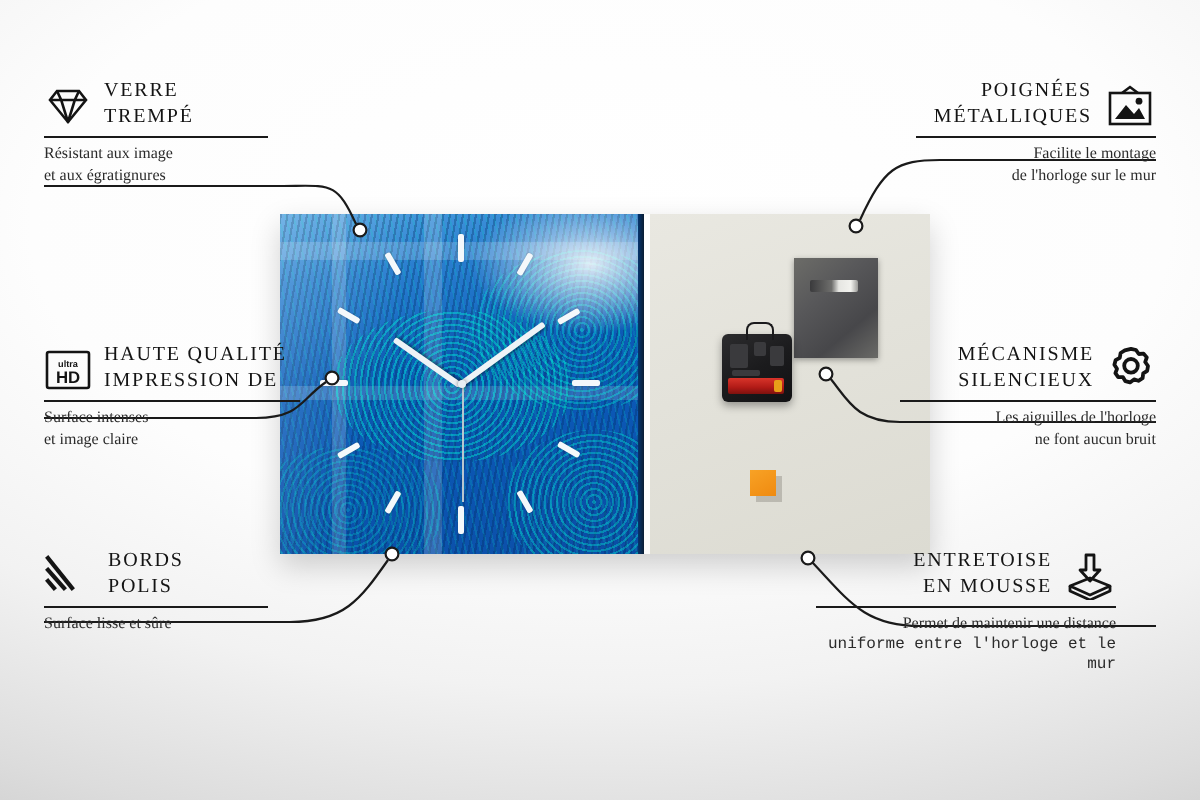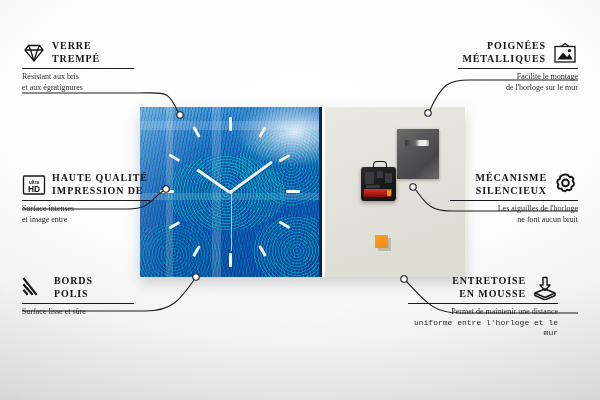--- a/index.html
+++ b/index.html
@@ -73,21 +73,21 @@
   .mech-detail{position:absolute;background:#3a3a3d;border-radius:1px;}
   #foam{
     position:absolute;left:50px;top:128px;width:13px;height:13px;
     background:linear-gradient(150deg,#f8a225,#ef8a10);
     box-shadow:3px 3px 0 rgba(120,118,108,.35);
   }
   
   .callout{position:absolute;}
   .co-head{display:flex;align-items:center;gap:6px;}
   .co-title{
-    font-family:"Liberation Serif",serif;font-weight:bold;font-size:10px;
+    font-family:"Liberation Serif",serif;font-weight:normal;font-size:10px;
     letter-spacing:.9px;color:#141414;line-height:12.5px;text-transform:uppercase;
   }
   .co-rule{height:1px;background:#1a1a1a;margin-top:3px;}
   .co-desc{
     font-family:"Liberation Serif",serif;font-size:8px;line-height:10.5px;
     color:#2b2b2b;margin-top:3px;
   }
   .left .co-head{justify-content:flex-start;}
   .left .co-title{text-align:left;}
   .left .co-desc{text-align:left;}
@@ -183,39 +183,39 @@
           <path d="M3,7 L12,18 L21,7 L17.5,2.5 L6.5,2.5 Z"></path>
           <path d="M3,7 L21,7 M6.5,2.5 L8.6,7 L12,18 M17.5,2.5 L15.4,7 L12,18"></path>
         </g>
       </svg>
       <div>
         <div class="co-title">VERRE</div>
         <div class="co-title">TREMPÉ</div>
       </div>
     </div>
     <div class="co-rule"></div>
-    <div class="co-desc">Résistant aux bris</div>
+    <div class="co-desc">Résistant aux image</div>
     <div class="co-desc" style="margin-top:0;">et aux égratignures</div>
   </div>
 
   <div class="callout left" style="left:22px;top:172px;width:128px;">
     <div class="co-head">
       <svg class="ico" width="24" height="22" viewBox="0 0 24 22">
         <rect x="1.5" y="2" width="21" height="18" fill="none" stroke="#141414" stroke-width="1.3" rx="1"></rect>
         <text x="12" y="9.5" font-family="Liberation Sans, sans-serif" font-size="4.6" font-weight="bold" fill="#141414" text-anchor="middle">ultra</text>
         <text x="12" y="17.5" font-family="Liberation Sans, sans-serif" font-size="8.4" font-weight="bold" fill="#141414" text-anchor="middle">HD</text>
       </svg>
       <div>
         <div class="co-title">HAUTE QUALITÉ</div>
         <div class="co-title">IMPRESSION DE</div>
       </div>
     </div>
     <div class="co-rule"></div>
     <div class="co-desc">Surface intenses</div>
-    <div class="co-desc" style="margin-top:0;">et image entre</div>
+    <div class="co-desc" style="margin-top:0;">et image claire</div>
   </div>
 
   <div class="callout left" style="left:22px;top:275px;width:112px;">
     <div class="co-head">
       <svg class="ico" width="26" height="21" viewBox="0 0 26 21">
         <g stroke="#141414" stroke-width="2.1" stroke-linecap="square">
           <path d="M2,2 L14,17"></path>
           <path d="M2,8 L10,17"></path>
           <path d="M2,13.5 L5,17"></path>
         </g>

